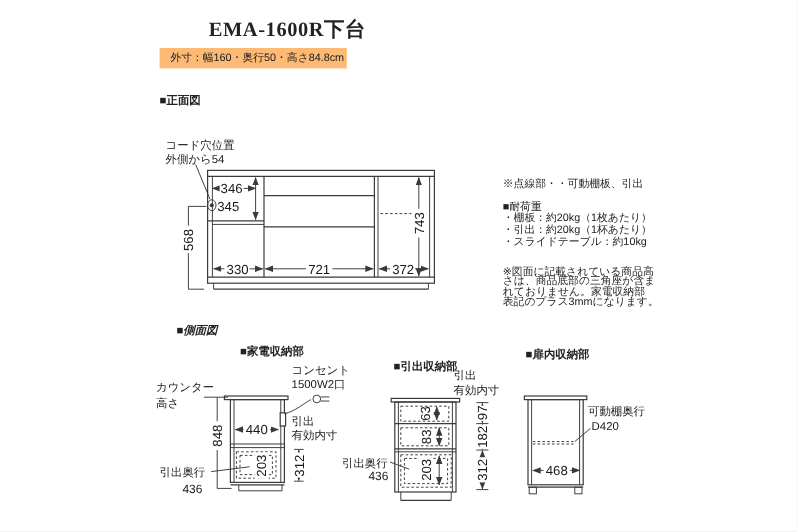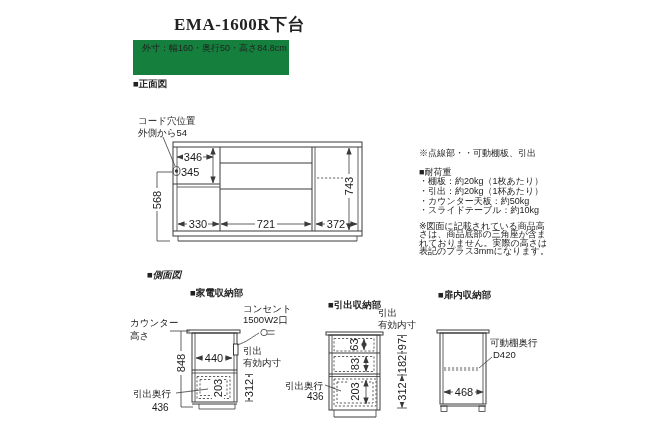--- a/index.html
+++ b/index.html
@@ -1,21 +1,21 @@
 <!DOCTYPE html>
 <html><head>
 <meta charset="utf-8">
 <style>
   html,body{margin:0;padding:0;background:#fff;}
   #page{position:relative;width:664px;height:443px;background:#fff;outline:1px solid #c9c9c9;
         font-family:"Liberation Sans","DejaVu Sans",sans-serif;color:#1a1a1a;overflow:hidden;}
   .abs{position:absolute;}
   #title{left:133px;top:13px;font-family:"Liberation Serif","DejaVu Serif",serif;
          font-size:17px;font-weight:600;color:#222;letter-spacing:0.5px;margin-left:41px;}
-  #sizebox{left:133px;top:40px;width:147px;height:35px;background:#15803d;
+  #sizebox{left:133px;top:40px;width:147px;height:17px;background:#fdba74;
            font-size:9px;line-height:17px;padding-left:9px;color:#222;}
   .sec-head{font-size:9.5px;font-weight:bold;color:#222;}
   .note{font-size:9px;color:#222;}
   .note-lines div{line-height:9.8px;}
   .note-tight div{line-height:8.4px;}
   svg{position:absolute;left:0;top:0;}
   svg text{font-family:"Liberation Sans","DejaVu Sans",sans-serif;fill:#1a1a1a;font-size:9.5px;}
   svg text.num{font-size:11px;}
   svg text.num-s{font-size:10px;}
   .ln{stroke:#3a3a3a;stroke-width:1;fill:none;}
@@ -26,36 +26,35 @@
 </head>
 <body>
 
 <div id="page">
 
   <div id="title" class="abs">EMA-1600R下台</div>
   <div id="sizebox" class="abs">外寸：幅160・奥行50・高さ84.8cm</div>
 
   <div class="abs sec-head" style="left:133px;top:78px;text-align:center;">■正面図</div>
   <div class="abs sec-head" style="left:147px;top:269px;font-style:italic;">■側面図</div>
-  <div class="abs sec-head" style="left:190px;top:287px;">■家電収納部</div>
+  <div class="abs sec-head" style="left:200px;top:287px;">■家電収納部</div>
   <div class="abs sec-head" style="left:328px;top:287px;margin-top:12px;">■引出収納部</div>
   <div class="abs sec-head" style="left:438px;top:289px;">■扉内収納部</div>
 
   <div class="abs note" style="left:419px;top:147px;font-family:Liberation Mono, monospace;">※点線部・・可動棚板、引出</div>
   <div class="abs note" style="left:419px;top:166px;font-weight:normal;">■耐荷重</div>
   <div class="abs note note-lines" style="left:419px;top:177px;">
     <div>・棚板：約20kg（1枚あたり）</div>
     <div>・引出：約20kg（1杯あたり）</div>
-    <div>・カウンター天板：約50kg</div>
     <div>・スライドテーブル：約10kg</div>
   </div>
   <div class="abs note note-tight" style="left:419px;top:222px;">
     <div>※図面に記載されている商品高</div>
     <div>さは、商品底部の三角座が含ま</div>
-    <div>れておりません。実際の高さは</div>
+    <div>れておりません。家電収納部</div>
     <div>表記のプラス3mmになります。</div>
   </div>
 
   <svg width="664" height="443" viewBox="0 0 664 443">
     <defs>
       <marker id="ar" viewBox="0 0 8 8" refX="7.5" refY="4" markerWidth="7" markerHeight="7" orient="auto-start-reverse" markerUnits="userSpaceOnUse">
         <path d="M0,0.9 L8,4 L0,7.1 Z" fill="#3a3a3a"></path>
       </marker>
     </defs>
 

